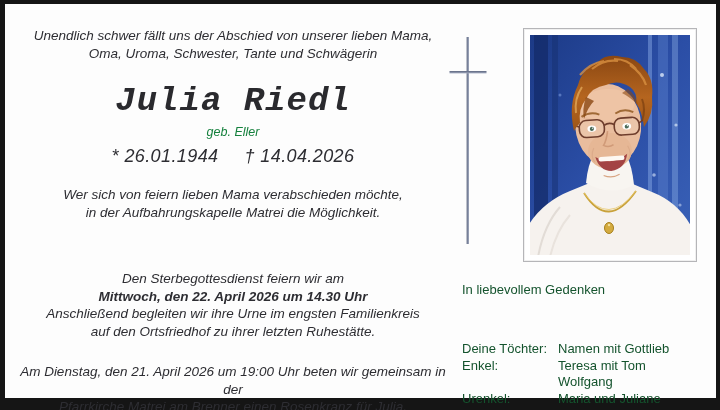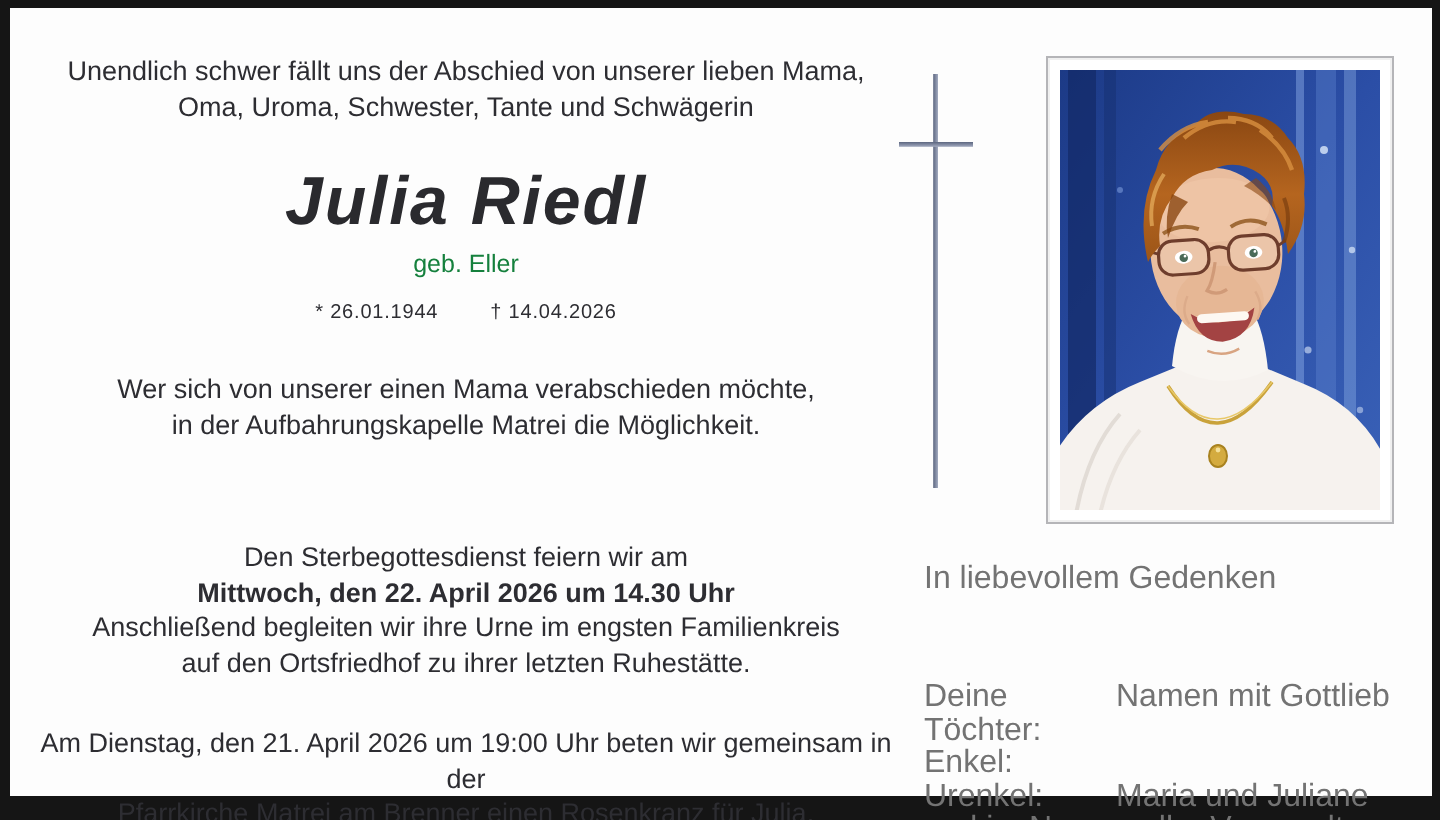--- a/index.html
+++ b/index.html
@@ -9,50 +9,50 @@
     font-family:"Liberation Sans", sans-serif;
     -webkit-font-smoothing:antialiased;
   }
   .card{
     position:absolute;left:5px;top:4px;right:4px;bottom:12px;
     background:#fdfdfd;
   }
   
   .block{
     position:absolute;left:8px;width:440px;text-align:center;
-    color:#2d2d32;font-size:13.5px;line-height:17.5px;
+    color:#2d2d32;font-size:13.5px;line-height:17.5px;font-style:italic;
   }
   .intro{top:23px;}
   .deceased-name{
     top:78px;
-    font-family:Liberation Sans, sans-serif;
+    font-family:Liberation Mono, monospace;
     font-style:italic;font-weight:600;
     font-size:34px;line-height:38px;color:#2a2a2e;
     letter-spacing:1px;
   }
   .maiden{top:120px;font-size:12.5px;color:#15803d;}
-  .dates{top:144px;font-size:10px;letter-spacing:.4px;color:#2d2d32;}
+  .dates{top:144px;font-size:18px;letter-spacing:.4px;color:#2d2d32;}
   .dates .sep{display:inline-block;width:26px;}
   .farewell{top:182px;}
   .service{top:250px;margin-top:16px;}
   .service .bold{font-weight:700;}
   .rosary{top:359px;}
   
   .cross{position:absolute;left:444px;top:31px;}
   
   .photo-frame{
     position:absolute;left:518px;top:24px;width:160px;height:220px;
     background:#ffffff;border:1px solid #b5b5b8;padding:6px;
     box-shadow:0 0 0 1px #f0f0f0 inset;
   }
   .photo-frame svg{display:block;}
   
   .memorial{
     position:absolute;left:457px;width:240px;
-    color:#737373;font-size:16px;line-height:16.5px;
+    color:#14532d;font-size:13px;line-height:16.5px;
   }
   .memorial-heading{top:278px;}
   .family{top:319px;margin-top:18px;}
   .family .row{display:flex;}
   .family .label{width:96px;flex:0 0 96px;}
   .family .names{flex:1;}
   .closing{margin-top:0;}
 </style>
 </head>
 <body>
@@ -65,21 +65,21 @@
   </div>
 
   <div class="block deceased-name">Julia Riedl</div>
   <div class="block maiden">geb. Eller</div>
 
   <div class="block dates">
     <span>* 26.01.1944</span><span class="sep"></span><span>† 14.04.2026</span>
   </div>
 
   <div class="block farewell">
-    <div>Wer sich von unserer einen Mama verabschieden möchte,</div>
+    <div>Wer sich von feiern lieben Mama verabschieden möchte,</div>
     <div>in der Aufbahrungskapelle Matrei die Möglichkeit.</div>
   </div>
 
   <div class="block service">
     <div>Den Sterbegottesdienst feiern wir am</div>
     <div class="bold">Mittwoch, den 22. April 2026 um 14.30 Uhr</div>
     <div>Anschließend begleiten wir ihre Urne im engsten Familienkreis</div>
     <div>auf den Ortsfriedhof zu ihrer letzten Ruhestätte.</div>
   </div>
 
@@ -191,20 +191,22 @@
   <div class="memorial family">
     <div class="row">
       <div class="label">Deine Töchter:</div>
       <div class="names">
         <div>Namen mit Gottlieb</div>
       </div>
     </div>
     <div class="row">
       <div class="label">Enkel:</div>
       <div class="names">
+        <div>Teresa mit Tom</div>
+        <div>Wolfgang</div>
       </div>
     </div>
     <div class="row">
       <div class="label">Urenkel:</div>
       <div class="names">
         <div>Maria und Juliane</div>
       </div>
     </div>
     <div class="closing">und im Namen aller Verwandten</div>
   </div>

